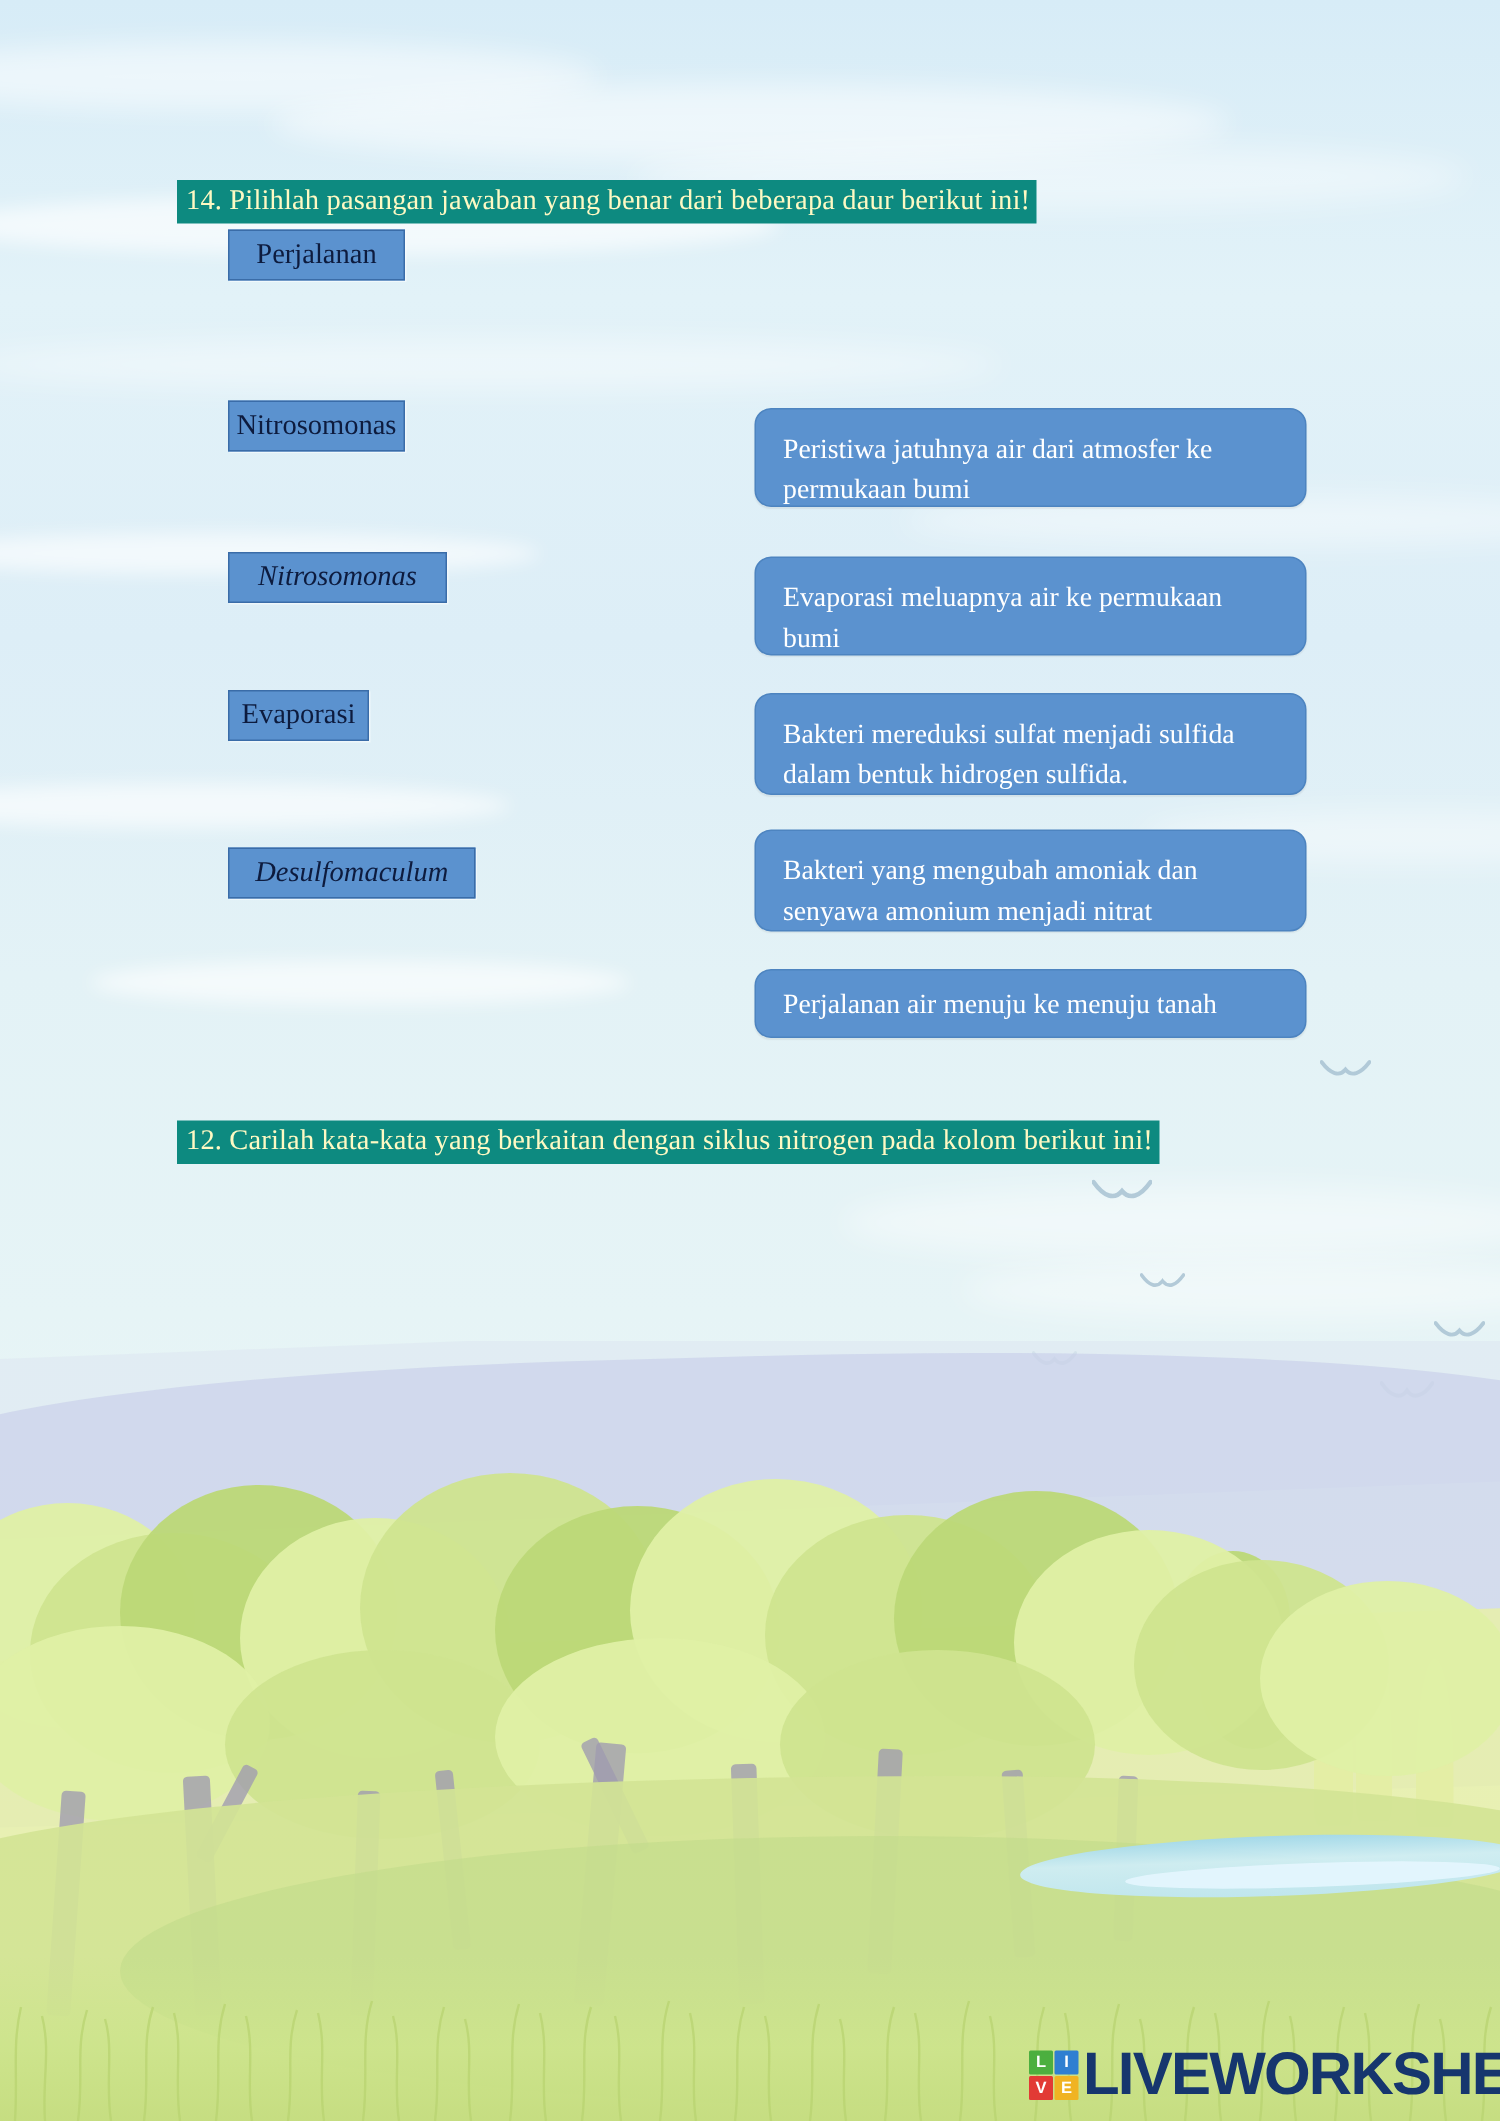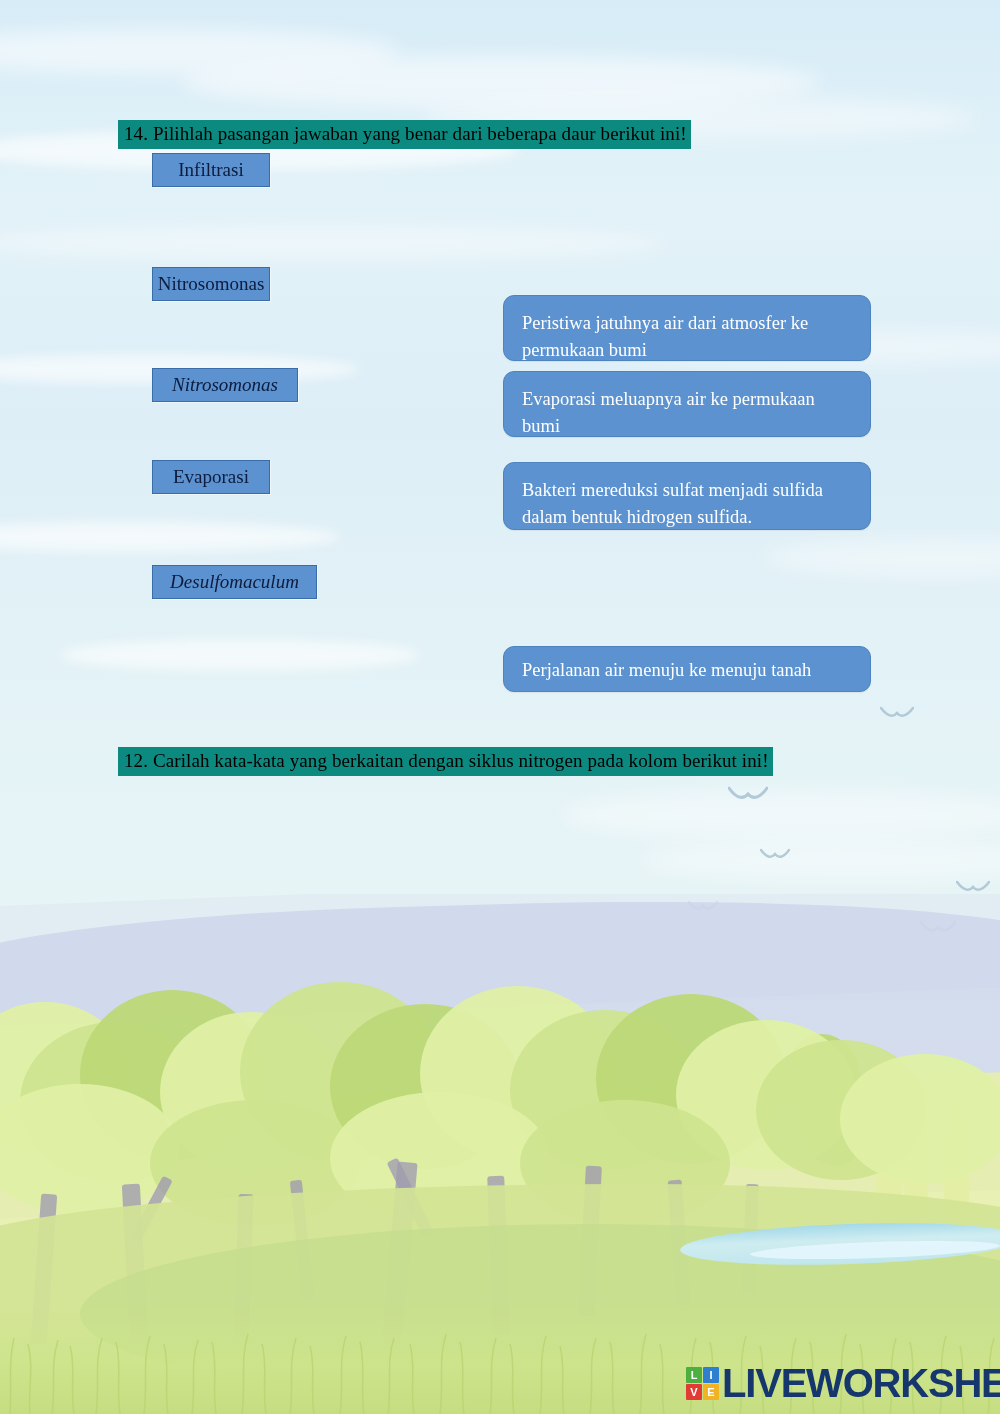--- a/index.html
+++ b/index.html
@@ -107,21 +107,21 @@
     position:absolute; left:0; bottom:0; width:1000px; height:110px;
     background: linear-gradient(180deg, rgba(205,228,140,0) 0%, #cde48c 55%, #c5dd80 100%);
     opacity:.95;
   }
   .grassblades { position:absolute; left:0; bottom:0; width:1000px; height:120px; }
 
   
   .heading {
     position: absolute;
     background: #0d8a80;
-    color: #000000;
+    color: #fef9c3;
     font-size: 19px;
     line-height: 24px;
     padding: 2px 4px 3px 6px;
     white-space: nowrap;
     letter-spacing: .1px;
   }
   #heading-14 { left: 118px; top: 120px; }
   #heading-15 { left: 118px; top: 747px; }
 
   .term-box {
@@ -327,38 +327,39 @@
         <path d="M940 120 C944 88 938 68 946 42"></path>
           <path d="M964 120 C960 94 966 74 960 52"></path>
         <path d="M988 120 C992 90 986 68 994 44"></path>
       </g>
     </svg>
   </div>
 
   <div class="heading" id="heading-14">14. Pilihlah pasangan jawaban yang benar dari beberapa daur berikut ini!</div>
 
   <div class="term-box" style="left:152px; top:153px; width:118px;">
-    <span>Infiltrasi</span>
+    <span>Perjalanan</span>
   </div>
   <div class="term-box" style="left:152px; top:267px; width:118px;">
     <span>Nitrosomonas</span>
   </div>
   <div class="term-box ital" style="left:152px; top:368px; width:146px;">
     <span>Nitrosomonas</span>
   </div>
-  <div class="term-box" style="left:152px; top:460px; width:118px;">
+  <div class="term-box" style="left:152px; top:460px; width:94px;">
     <span>Evaporasi</span>
   </div>
   <div class="term-box ital" style="left:152px; top:565px; width:165px;">
     <span>Desulfomaculum</span>
   </div>
 
-  <div class="answer-box" style="top:295px; height:66px;">Peristiwa jatuhnya air dari atmosfer ke permukaan bumi</div>
+  <div class="answer-box" style="top:272px; height:66px;">Peristiwa jatuhnya air dari atmosfer ke permukaan bumi</div>
   <div class="answer-box" style="top:371px; height:66px;">Evaporasi meluapnya air ke permukaan bumi</div>
   <div class="answer-box" style="top:462px; height:68px;">Bakteri mereduksi sulfat menjadi sulfida dalam bentuk hidrogen sulfida.</div>
+  <div class="answer-box" style="top:553px; height:68px;">Bakteri yang mengubah amoniak dan senyawa amonium menjadi nitrat</div>
   <div class="answer-box" style="top:646px; height:46px; padding-top:10px;">Perjalanan air menuju ke menuju tanah</div>
 
   <div class="heading" id="heading-15">12. Carilah kata-kata yang berkaitan dengan siklus nitrogen pada kolom berikut ini!</div>
 
   <div class="lw-logo">
     <div class="lw-grid">
       <div class="lw-cell" style="background:#4caf3f;">L</div>
       <div class="lw-cell" style="background:#2f7fd1;">I</div>
       <div class="lw-cell" style="background:#e23a35;">V</div>
       <div class="lw-cell" style="background:#f0b323;">E</div>

